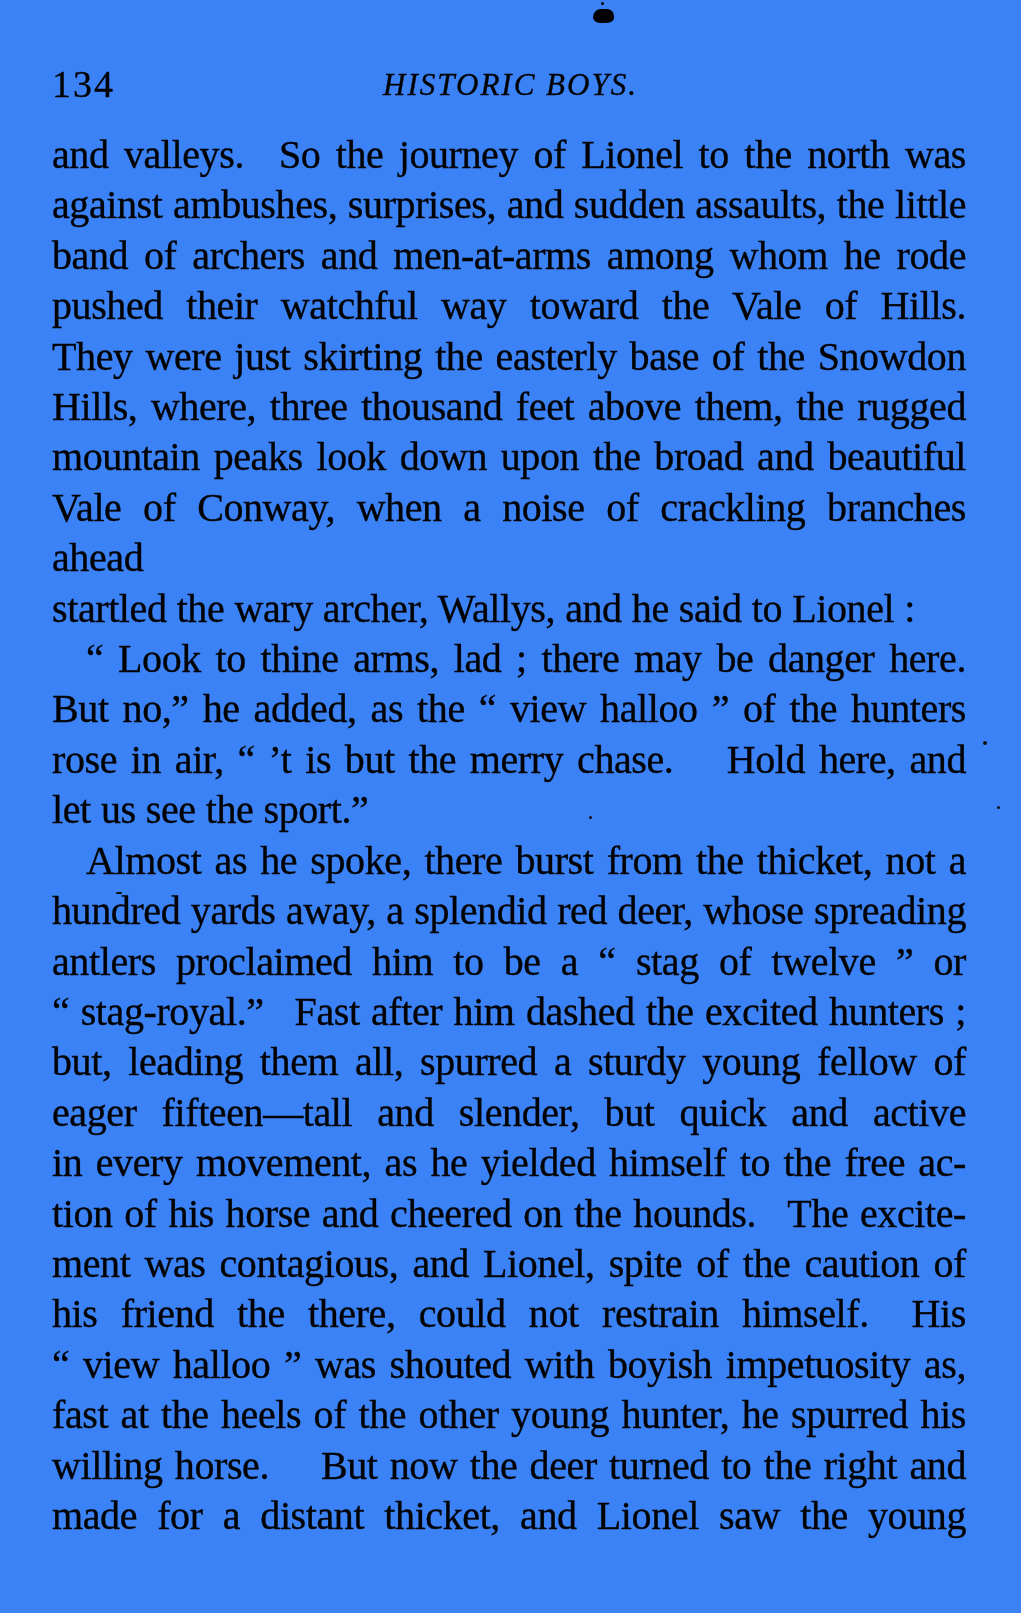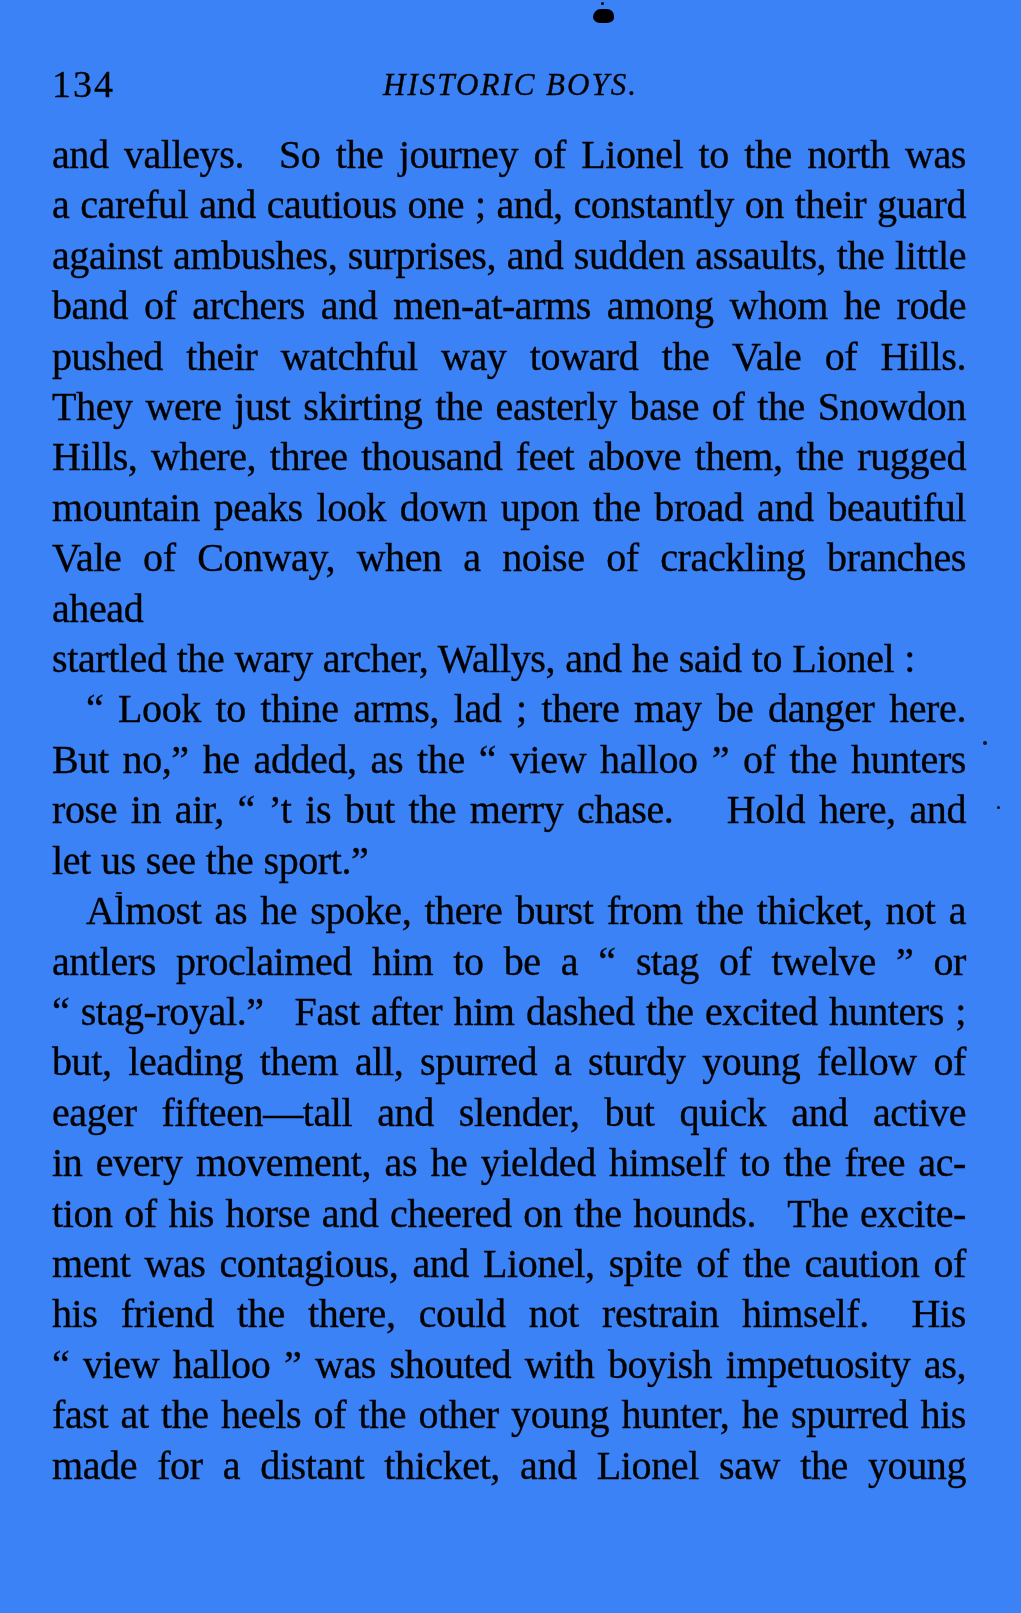--- a/index.html
+++ b/index.html
@@ -97,40 +97,41 @@
   <div class="speck speck-3"></div>
   <div class="speck speck-4"></div>
 
   <header class="running-head">
     <span class="page-number">134</span>
     <span class="running-title">HISTORIC BOYS.</span>
   </header>
 
   <main class="body-text">
     <div class="line">and valleys.  So the journey of Lionel to the north was</div>
-    <div class="line">a careful and cautious one ; and, constantly on their guard</div>
     <div class="line">against ambushes, surprises, and sudden assaults, the little</div>
     <div class="line">band of archers and men-at-arms among whom he rode</div>
     <div class="line">pushed their watchful way toward the Vale of Hills.</div>
     <div class="line">They were just skirting the easterly base of the Snowdon</div>
     <div class="line">Hills, where, three thousand feet above them, the rugged</div>
     <div class="line">mountain peaks look down upon the broad and beautiful</div>
     <div class="line">Vale of Conway, when a noise of crackling branches ahead</div>
     <div class="line para-end">startled the wary archer, Wallys, and he said to Lionel :</div>
     <div class="line indent">“ Look to thine arms, lad ; there may be danger here.</div>
     <div class="line">But no,” he added, as the “ view halloo ” of the hunters</div>
     <div class="line">rose in air, “ ’t is but the merry chase.  Hold here, and</div>
     <div class="line para-end">let us see the sport.”</div>
     <div class="line indent">Almost as he spoke, there burst from the thicket, not a</div>
+    <div class="line">hundred yards away, a splendid red deer, whose spreading</div>
     <div class="line">antlers proclaimed him to be a “ stag of twelve ” or</div>
     <div class="line">“ stag-royal.”  Fast after him dashed the excited hunters ;</div>
     <div class="line">but, leading them all, spurred a sturdy young fellow of</div>
     <div class="line">eager fifteen—tall and slender, but quick and active</div>
     <div class="line">in every movement, as he yielded himself to the free ac-</div>
     <div class="line">tion of his horse and cheered on the hounds.  The excite-</div>
     <div class="line">ment was contagious, and Lionel, spite of the caution of</div>
     <div class="line">his friend the there, could not restrain himself.  His</div>
     <div class="line">“ view halloo ” was shouted with boyish impetuosity as,</div>
     <div class="line">fast at the heels of the other young hunter, he spurred his</div>
+    <div class="line">willing horse.  But now the deer turned to the right and</div>
     <div class="line">made for a distant thicket, and Lionel saw the young</div>
   </main>
 
 </div>
 
 </body></html>

